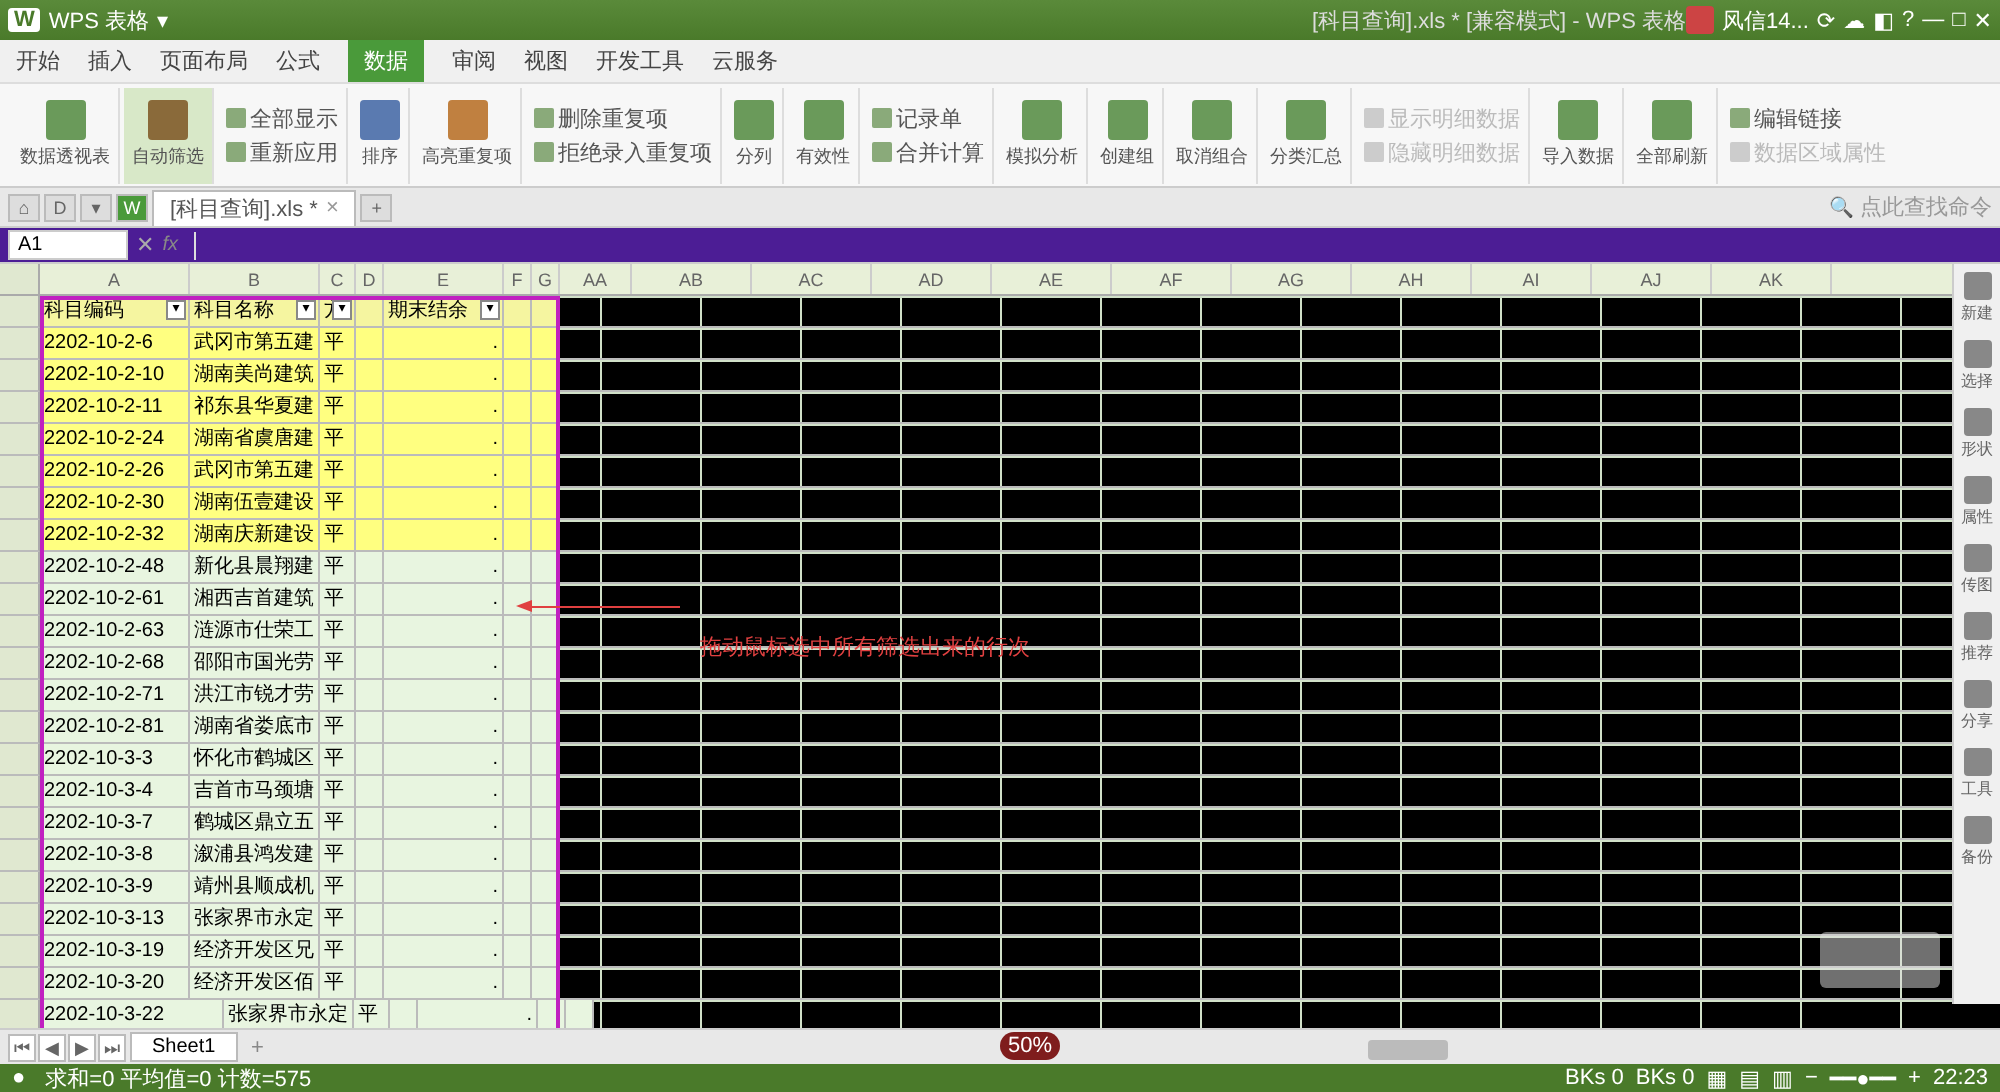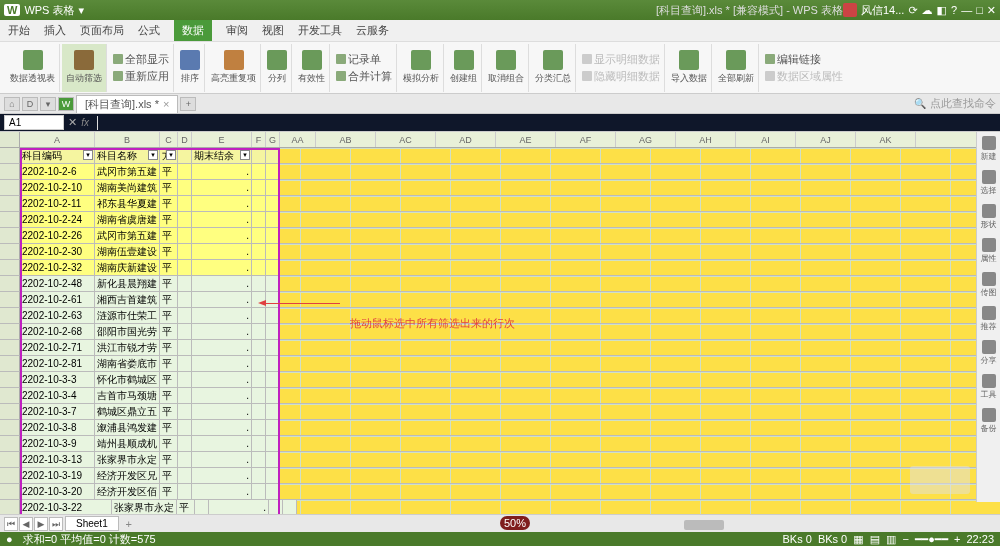--- a/index.html
+++ b/index.html
@@ -19,28 +19,28 @@
 .rgroup .rlabel{font-size:9px;color:#555;white-space:nowrap}
 .rgroup.wide{flex-direction:row;gap:6px}
 .rvert{display:flex;flex-direction:column;gap:2px;font-size:9px;color:#555}
 .rvert div{display:flex;align-items:center;gap:2px}
 .rvert .mini{width:10px;height:10px;background:#8aaa7a;border-radius:1px}
 .tabbar{height:20px;background:#e8e8e8;border-bottom:1px solid #ccc;display:flex;align-items:center;padding:0 4px;gap:2px}
 .tabbar .tbtn{width:16px;height:14px;background:#ddd;border:1px solid #bbb;font-size:9px;text-align:center;line-height:12px;color:#666}
 .tabbar .tab{background:#fff;border:1px solid #bbb;border-bottom:none;padding:1px 8px;font-size:10px;color:#555;display:flex;align-items:center;gap:4px}
 .tabbar .close{color:#999}
 .tabbar .search{margin-left:auto;color:#999;font-size:10px}
-.formulabar{height:18px;background:#0f172a;border-bottom:1px solid #ccc;display:flex;align-items:center;padding:0 4px;gap:4px}
+.formulabar{height:18px;background:#4c1d95;border-bottom:1px solid #ccc;display:flex;align-items:center;padding:0 4px;gap:4px}
 .formulabar .cellref{width:60px;border:1px solid #ccc;padding:1px 4px;font-size:10px;background:#fff}
 .formulabar .fx{color:#888;font-style:italic;font-size:10px}
 .sheet{position:relative;height:390px;overflow:hidden}
 .colheads{display:flex;height:16px;background:#e8f0d8;border-bottom:1px solid #aaa}
 .rowhead{width:20px;background:#e0e8d0;border-right:1px solid #aaa;text-align:center;font-size:9px;color:#666;line-height:14px;flex-shrink:0}
 .colhead{border-right:1px solid #ccc;text-align:center;font-size:9px;color:#666;line-height:16px;background:#e8f0d8}
-.gridarea{position:relative;height:374px;background:#fde047}
+.gridarea{position:relative;height:374px;background:#000000}
 .gridlines{position:absolute;inset:0;background-image:linear-gradient(#d0e0c8 1px,transparent 1px),linear-gradient(90deg,#d0e0c8 1px,transparent 1px);background-size:50px 16px}
 .datarows{position:relative}
 .row{display:flex;height:16px;border-bottom:1px solid #bbb}
 .row .rowhead{height:16px;border-bottom:1px solid #bbb}
 .cell{border-right:1px solid #bbb;padding:0 2px;font-size:10px;line-height:16px;overflow:hidden;white-space:nowrap}
 .hdr{background:#f5f5a0;font-size:10px;position:relative}
 .hdr .filter{position:absolute;right:1px;top:2px;width:10px;height:10px;border:1px solid #888;background:#fff;font-size:7px;text-align:center;line-height:8px}
 .yel{background:#ffff80}
 .grn{background:#e8f5e0}
 .selection{position:absolute;border:2px solid #c020c0;pointer-events:none}
@@ -118,20 +118,32 @@
     </div>
   </div>
   <div class="rgroup">
       <div class="ricon" style="background:#5a7ab0"></div>
       <div class="rlabel">排序</div>
     </div>
   <div class="rgroup">
       <div class="ricon" style="background:#c08040"></div>
       <div class="rlabel">高亮重复项</div>
     </div>
+  <div class="rgroup wide">
+    <div class="rvert">
+      <div>
+          <span class="mini"></span>
+          <span>删除重复项</span>
+        </div>
+      <div>
+          <span class="mini"></span>
+          <span>拒绝录入重复项</span>
+        </div>
+    </div>
+  </div>
   <div class="rgroup">
       <div class="ricon"></div>
       <div class="rlabel">分列</div>
     </div>
   <div class="rgroup">
       <div class="ricon"></div>
       <div class="rlabel">有效性</div>
     </div>
   <div class="rgroup wide">
     <div class="rvert">

